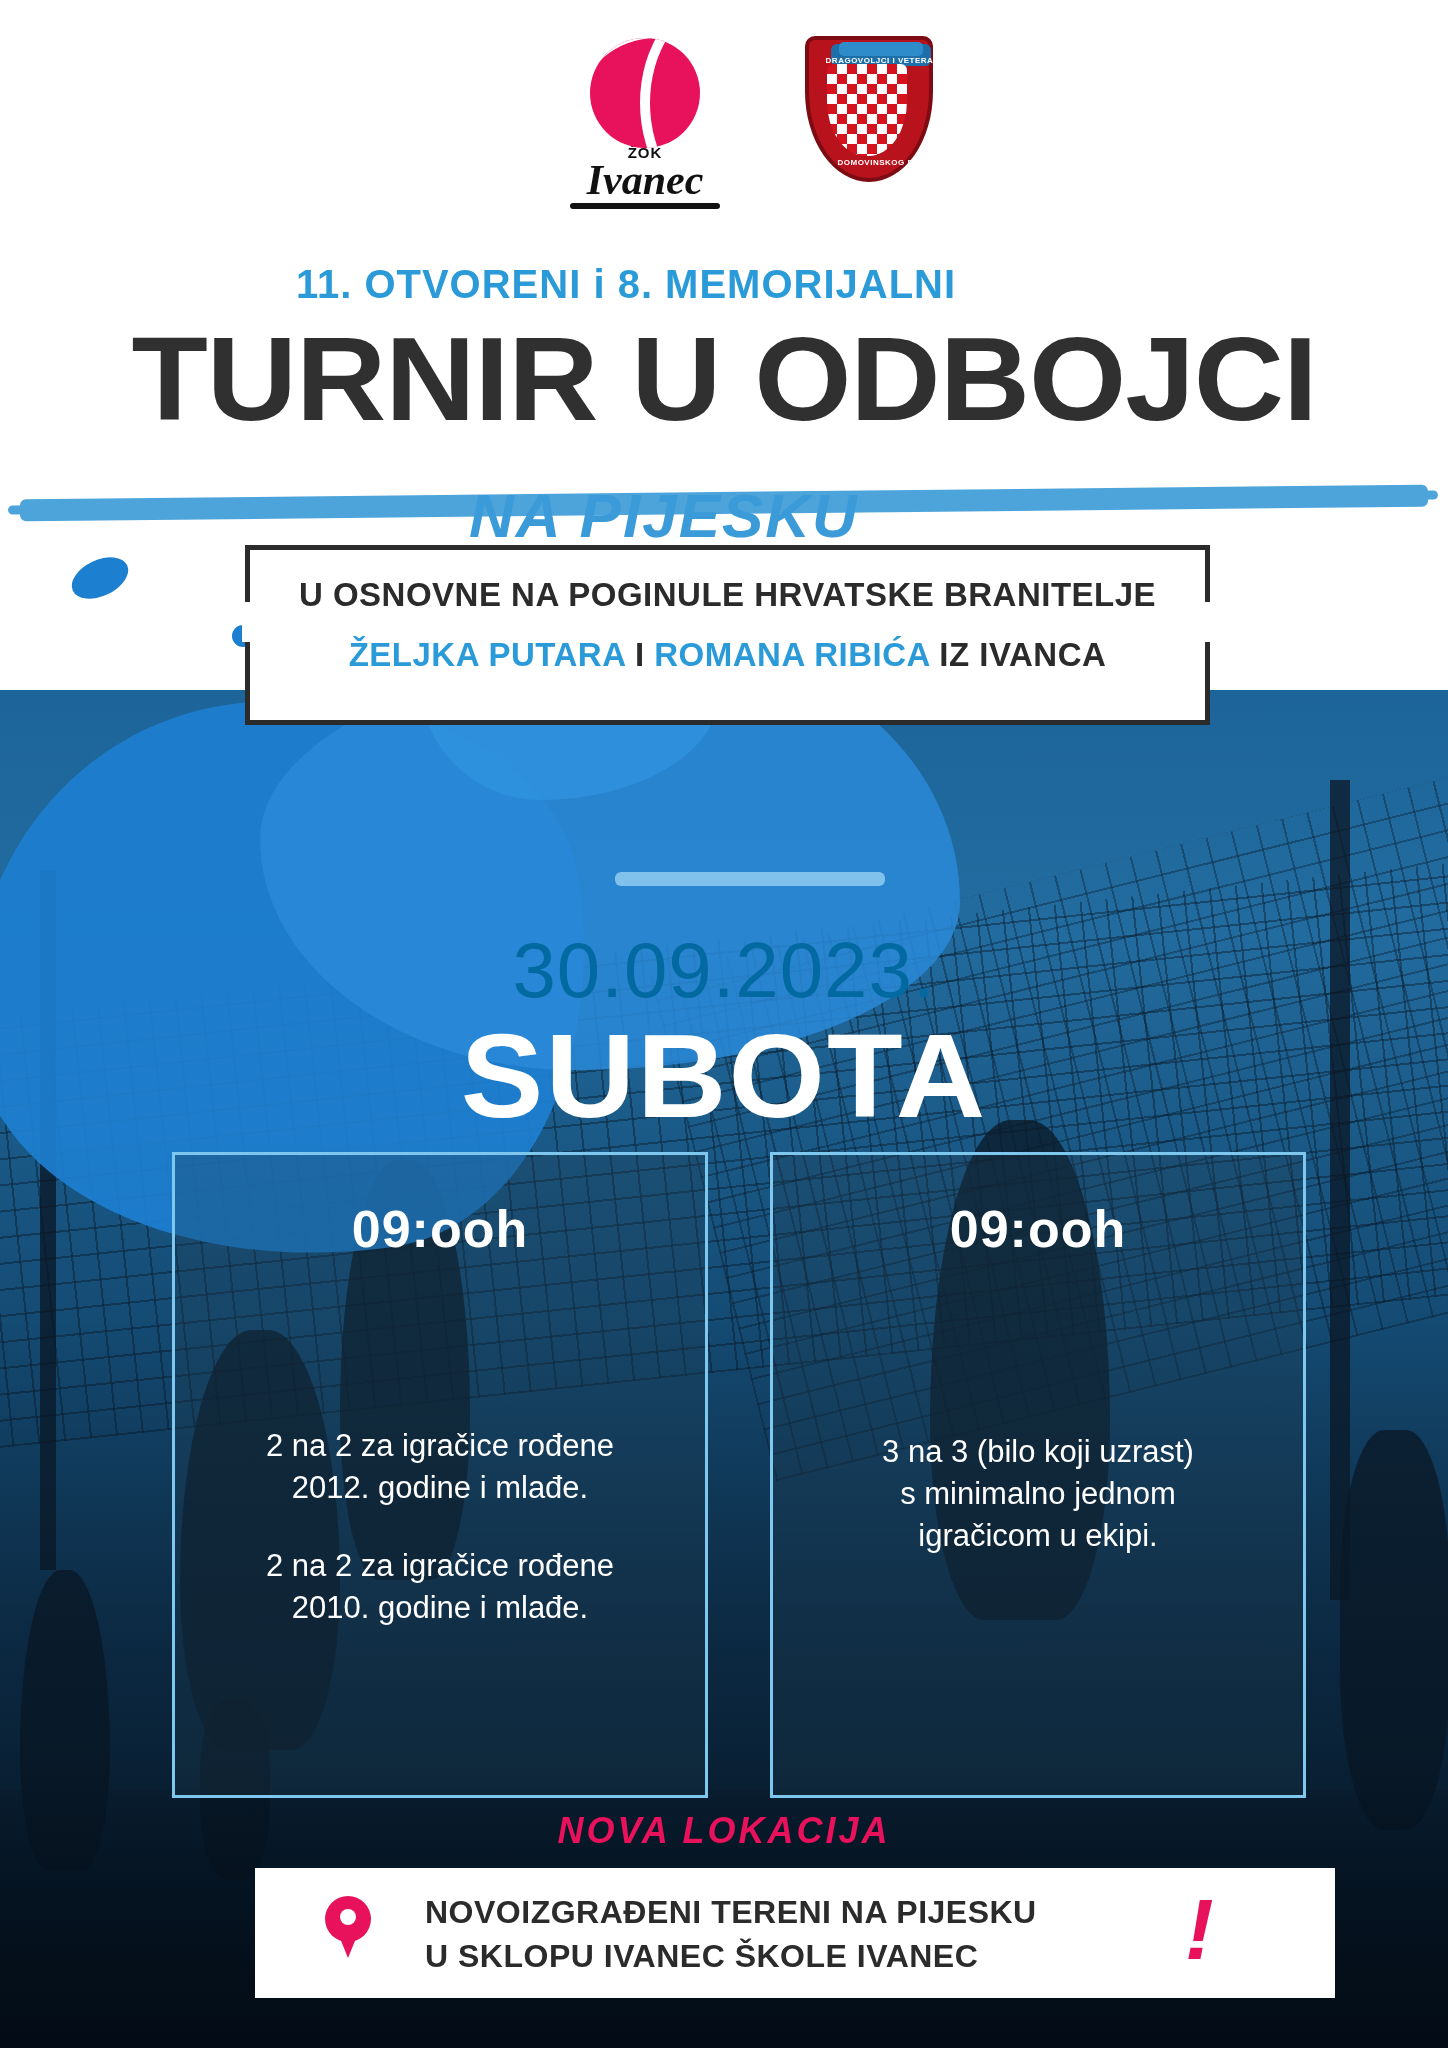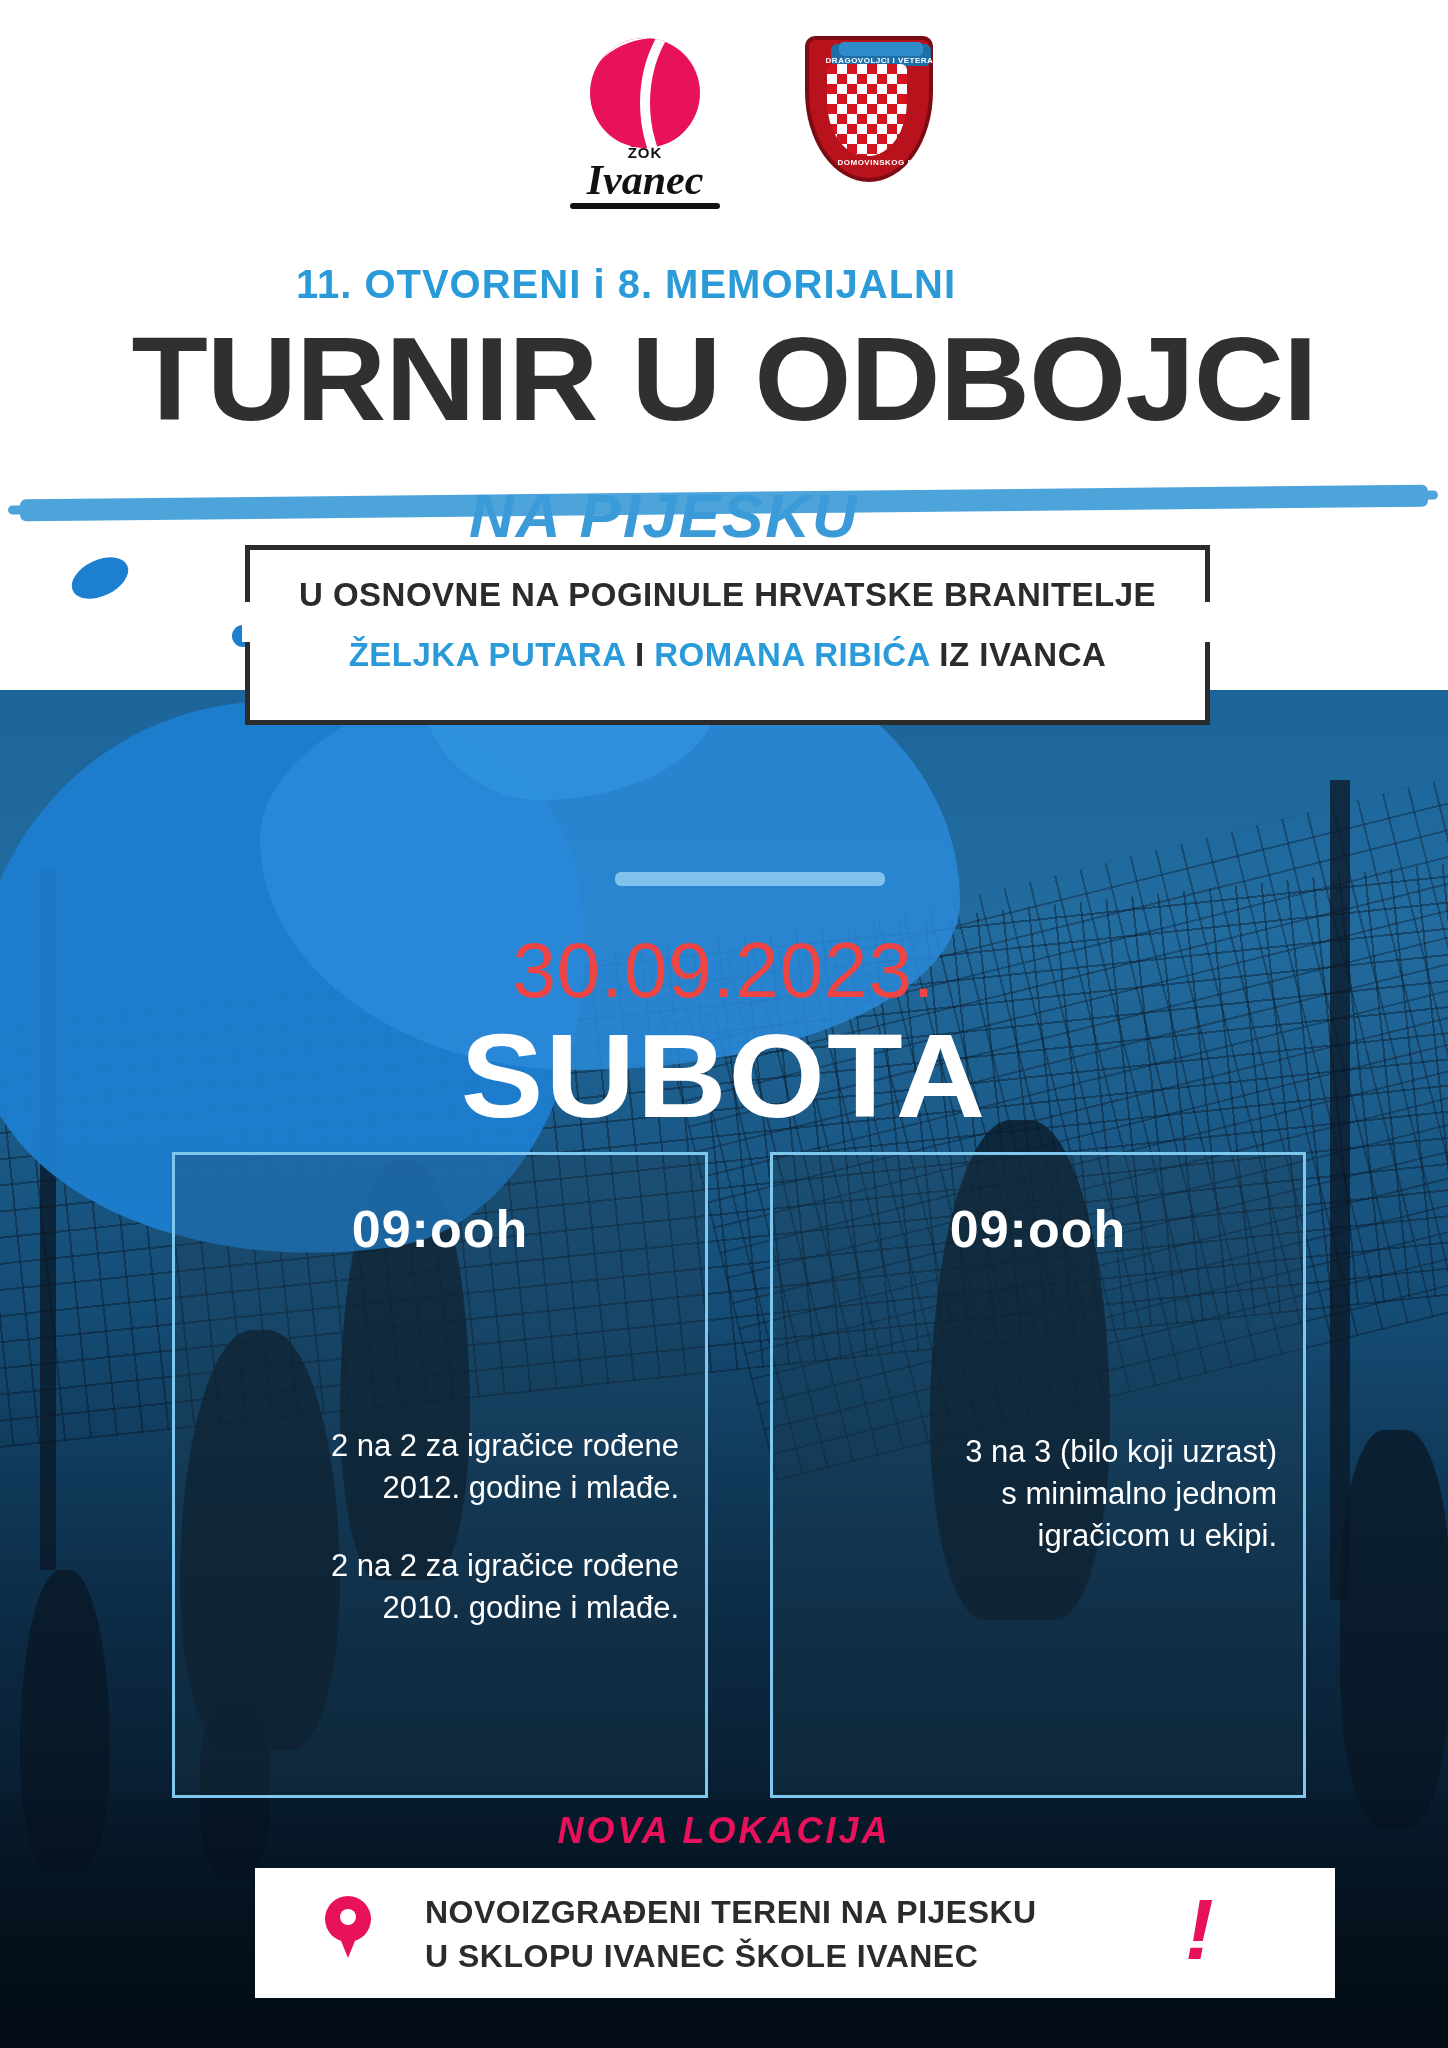--- a/index.html
+++ b/index.html
@@ -144,41 +144,41 @@
     font-size:33px;font-weight:bold;color:#2b2b2b;letter-spacing:.5px;
   }
   .mem2 .hl{color:#2a9bd8;}
 
   
   .brush-small{
     position:absolute;left:615px;top:872px;width:270px;height:14px;background:#8fcdf0;opacity:.85;border-radius:6px;
   }
   .date{
     position:absolute;left:0;top:925px;width:1448px;text-align:center;
-    font-size:78px;color:#ef4444;letter-spacing:1px;
+    font-size:78px;color:#0369a1;letter-spacing:1px;
   }
   .day{
     position:absolute;left:0;top:1008px;width:1448px;text-align:center;
     font-size:118px;font-weight:bold;color:#ffffff;letter-spacing:2px;
     transform:scaleX(1.05);
   }
 
   
   .box{
     position:absolute;top:1152px;height:640px;
     border:3px solid #7ec8ef;background:rgba(30,60,80,0.30);
   }
   .box-l{left:172px;width:530px;}
   .box-r{left:770px;width:530px;}
   .time{
     position:absolute;left:0;top:44px;width:100%;text-align:center;
     font-size:52px;font-weight:bold;color:#fff;letter-spacing:1px;
   }
   .desc{
-    position:absolute;left:26px;width:calc(100% - 52px);text-align:right;
+    position:absolute;left:26px;width:calc(100% - 52px);text-align:center;
     font-size:31px;color:#ffffff;line-height:1.36;
   }
   .d1{top:270px;}
   .d2{top:390px;}
   .dr{top:276px;}
 
   
   .nova{
     position:absolute;left:0;top:1810px;width:1448px;text-align:center;
     font-size:36px;font-weight:bold;color:#e8115b;letter-spacing:3px;

